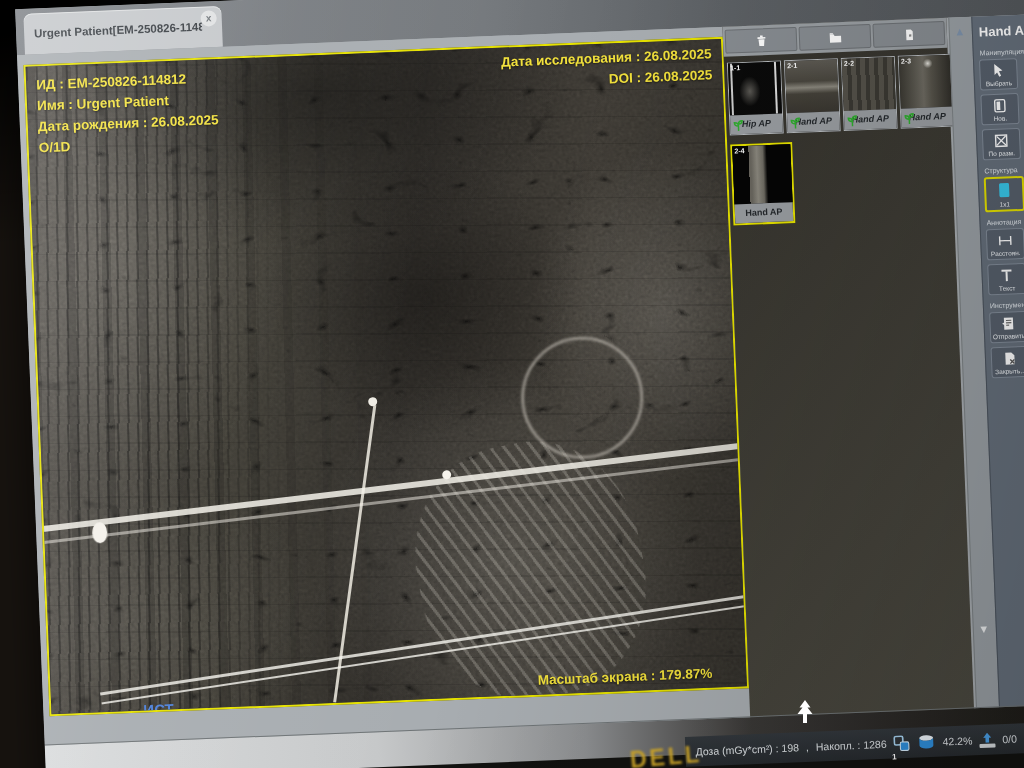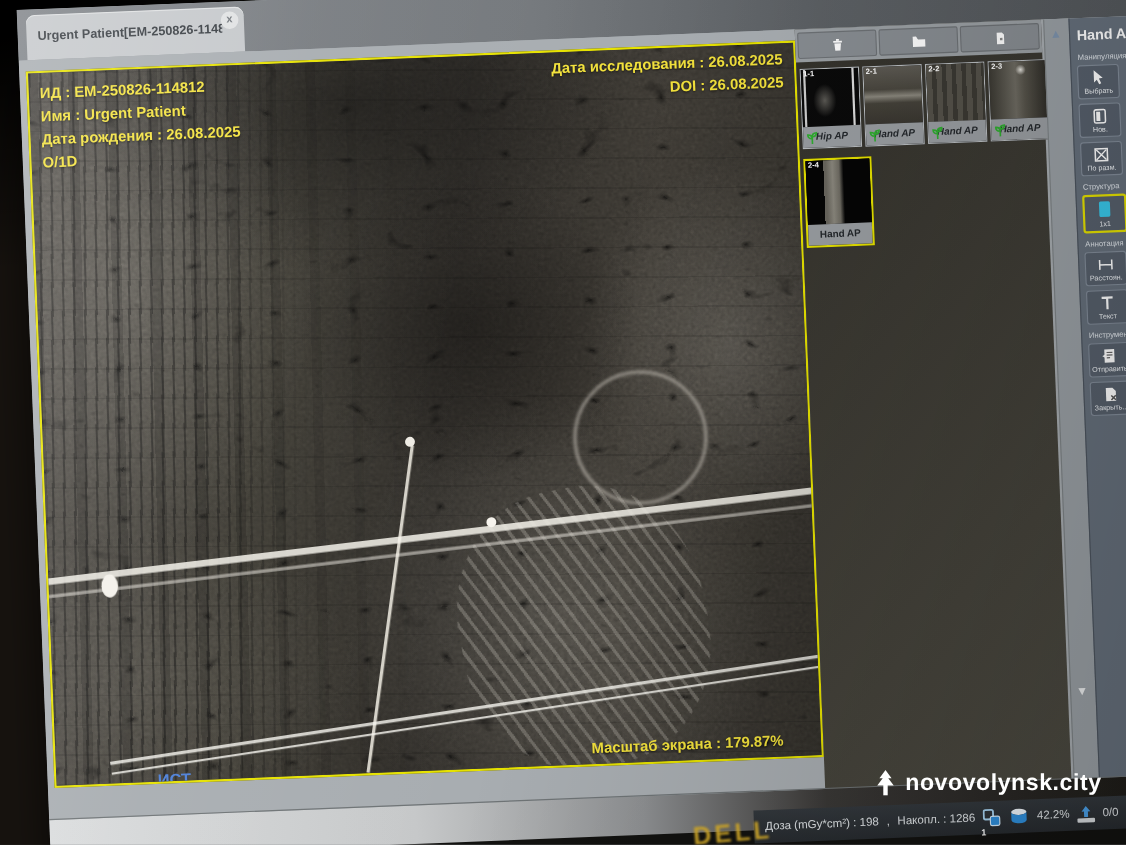--- a/index.html
+++ b/index.html
@@ -365,14 +365,13 @@
 
   <div class="glare"></div>
 </div>
 
 <div class="dell">DELL</div>
 <div class="watermark">
   <svg width="24" height="26" viewBox="0 0 24 26">
     <path d="M12 1 L17.5 8.5 H14.5 L19.5 15 H14 V20 H10 V15 H4.5 L9.5 8.5 H6.5 Z" fill="#fff"></path>
     <rect x="10" y="20" width="4" height="4" fill="#fff"></rect>
   </svg>
-  <span>novovolynsk.city</span>
 </div>
 
 </body></html>

